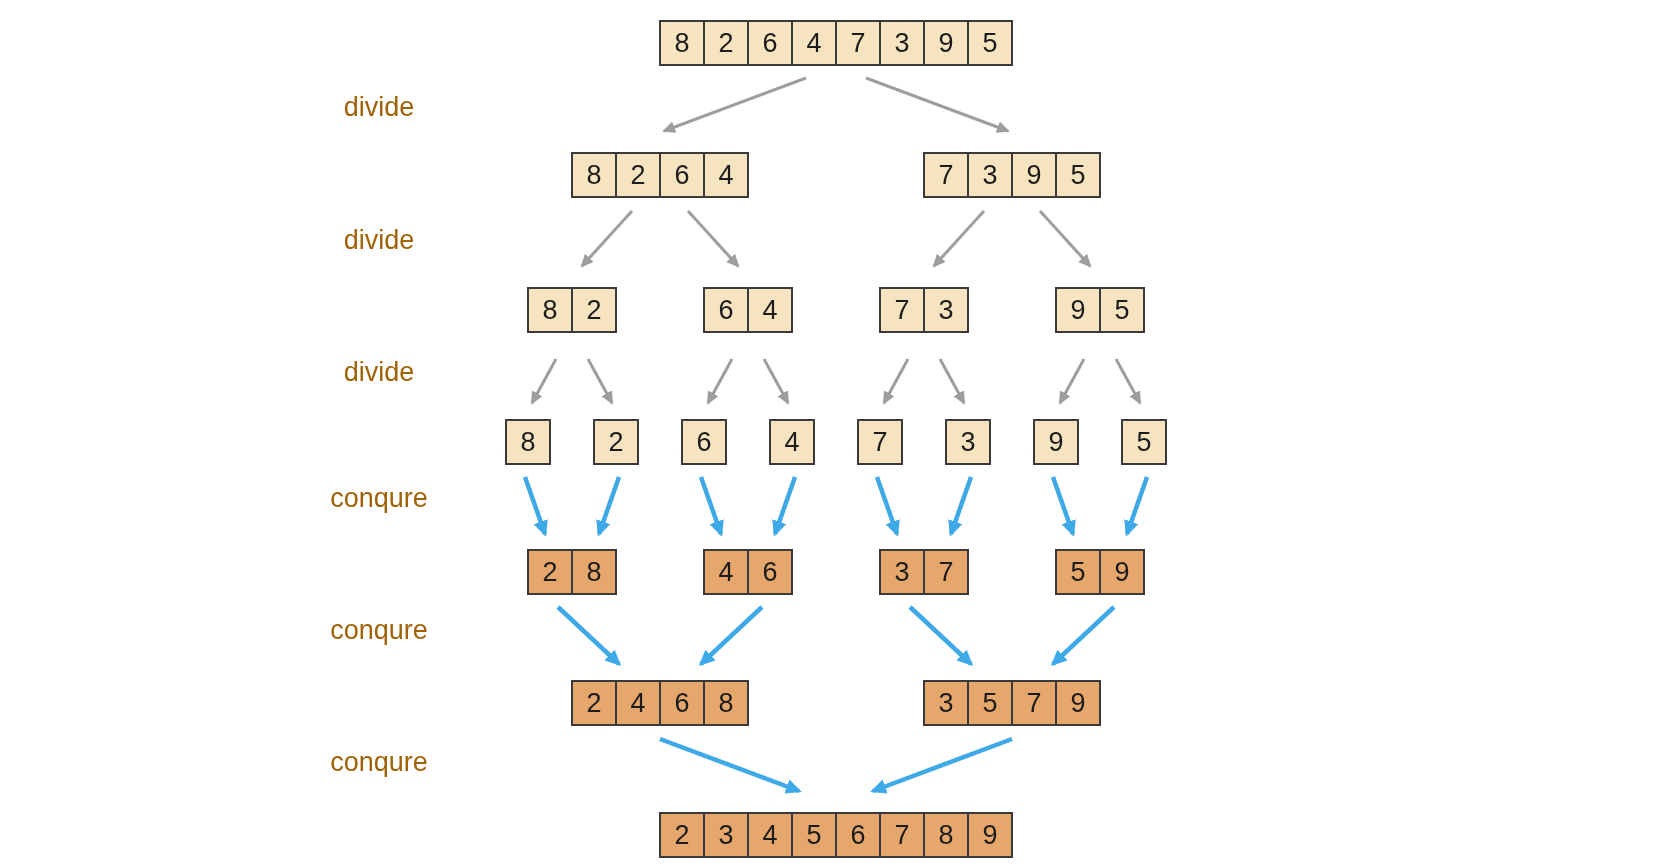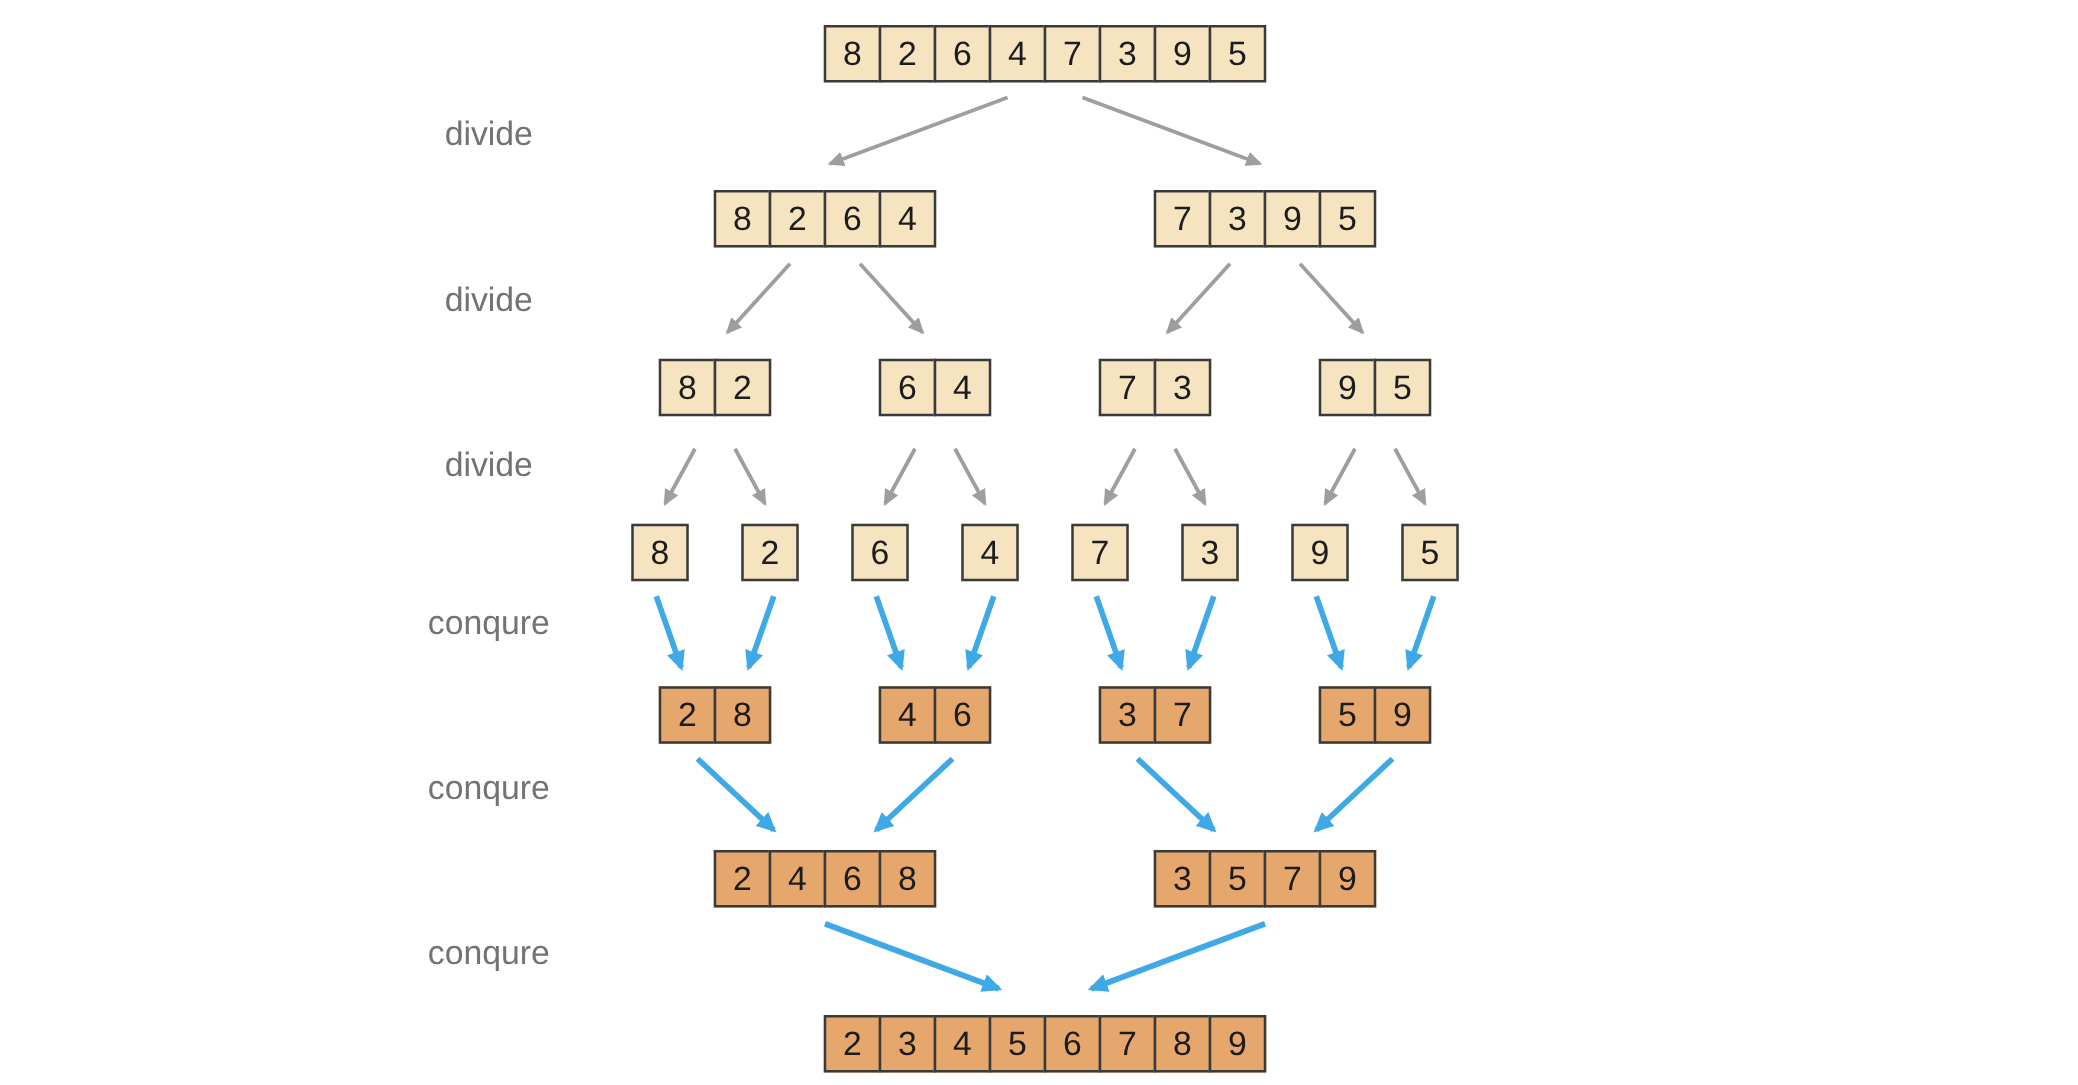--- a/index.html
+++ b/index.html
@@ -29,26 +29,26 @@
     border:2px solid #3a3a3a;
     display:flex;
     align-items:center;
     justify-content:center;
     font-size:27px;
     color:#1c1c1c;
   }
   .cell:first-child{margin-left:0;}
   .side-label{
     position:absolute;
-    left:266px;
+    left:254px;
     width:250px;
     text-align:center;
     font-size:27px;
     line-height:28px;
-    color:#737373;
+    color:#a16207;
   }
   .lbl-0{top:93px;}
   .lbl-1{top:226px;}
   .lbl-2{top:358px;}
   .lbl-3{top:484px;}
   .lbl-4{top:616px;}
   .lbl-5{top:748px;}
 </style>
 </head>
 <body>

